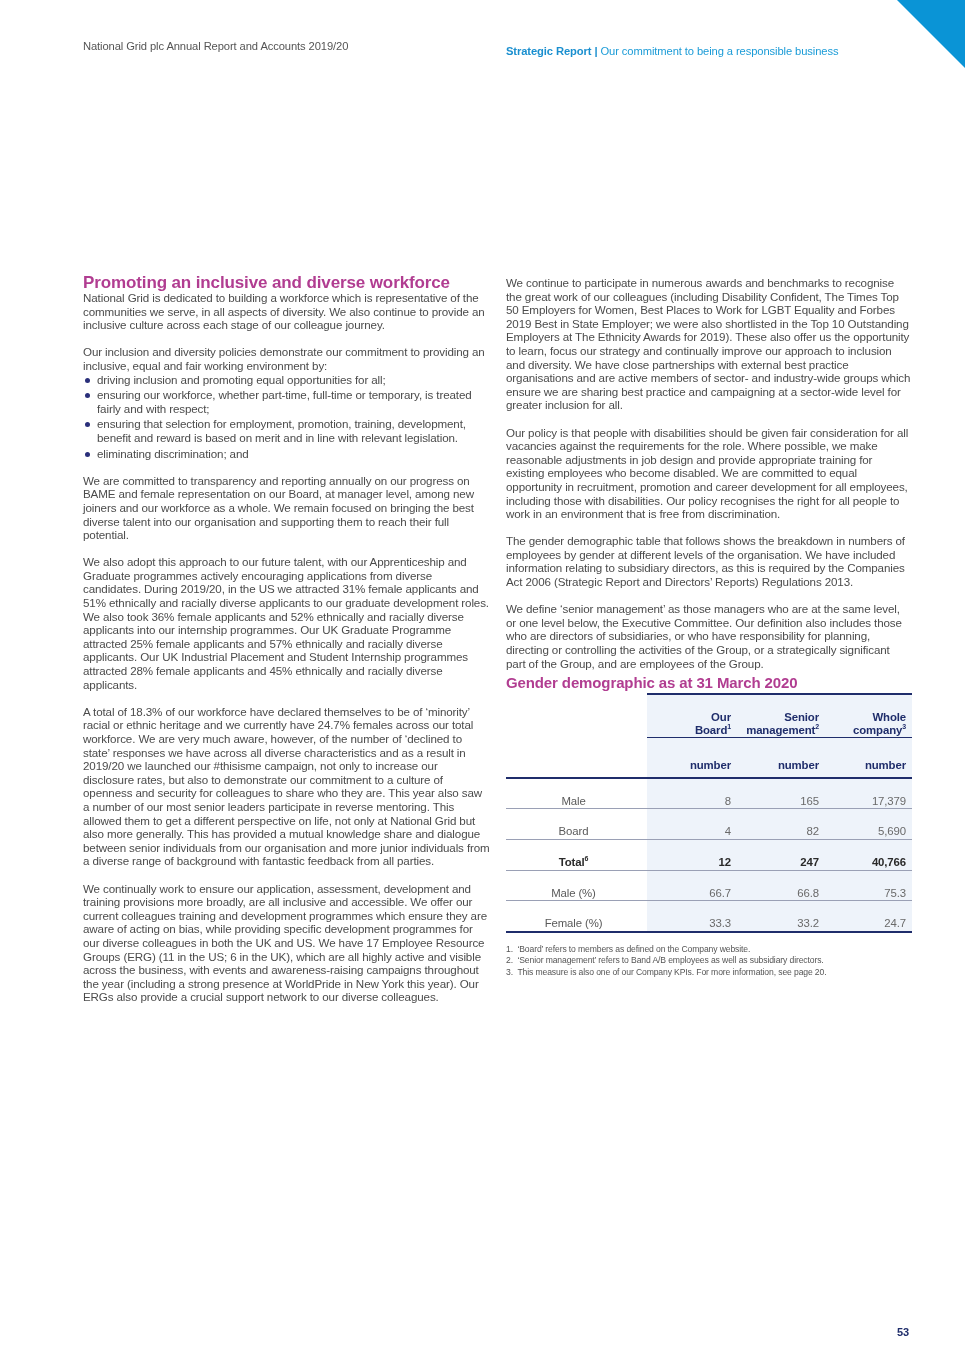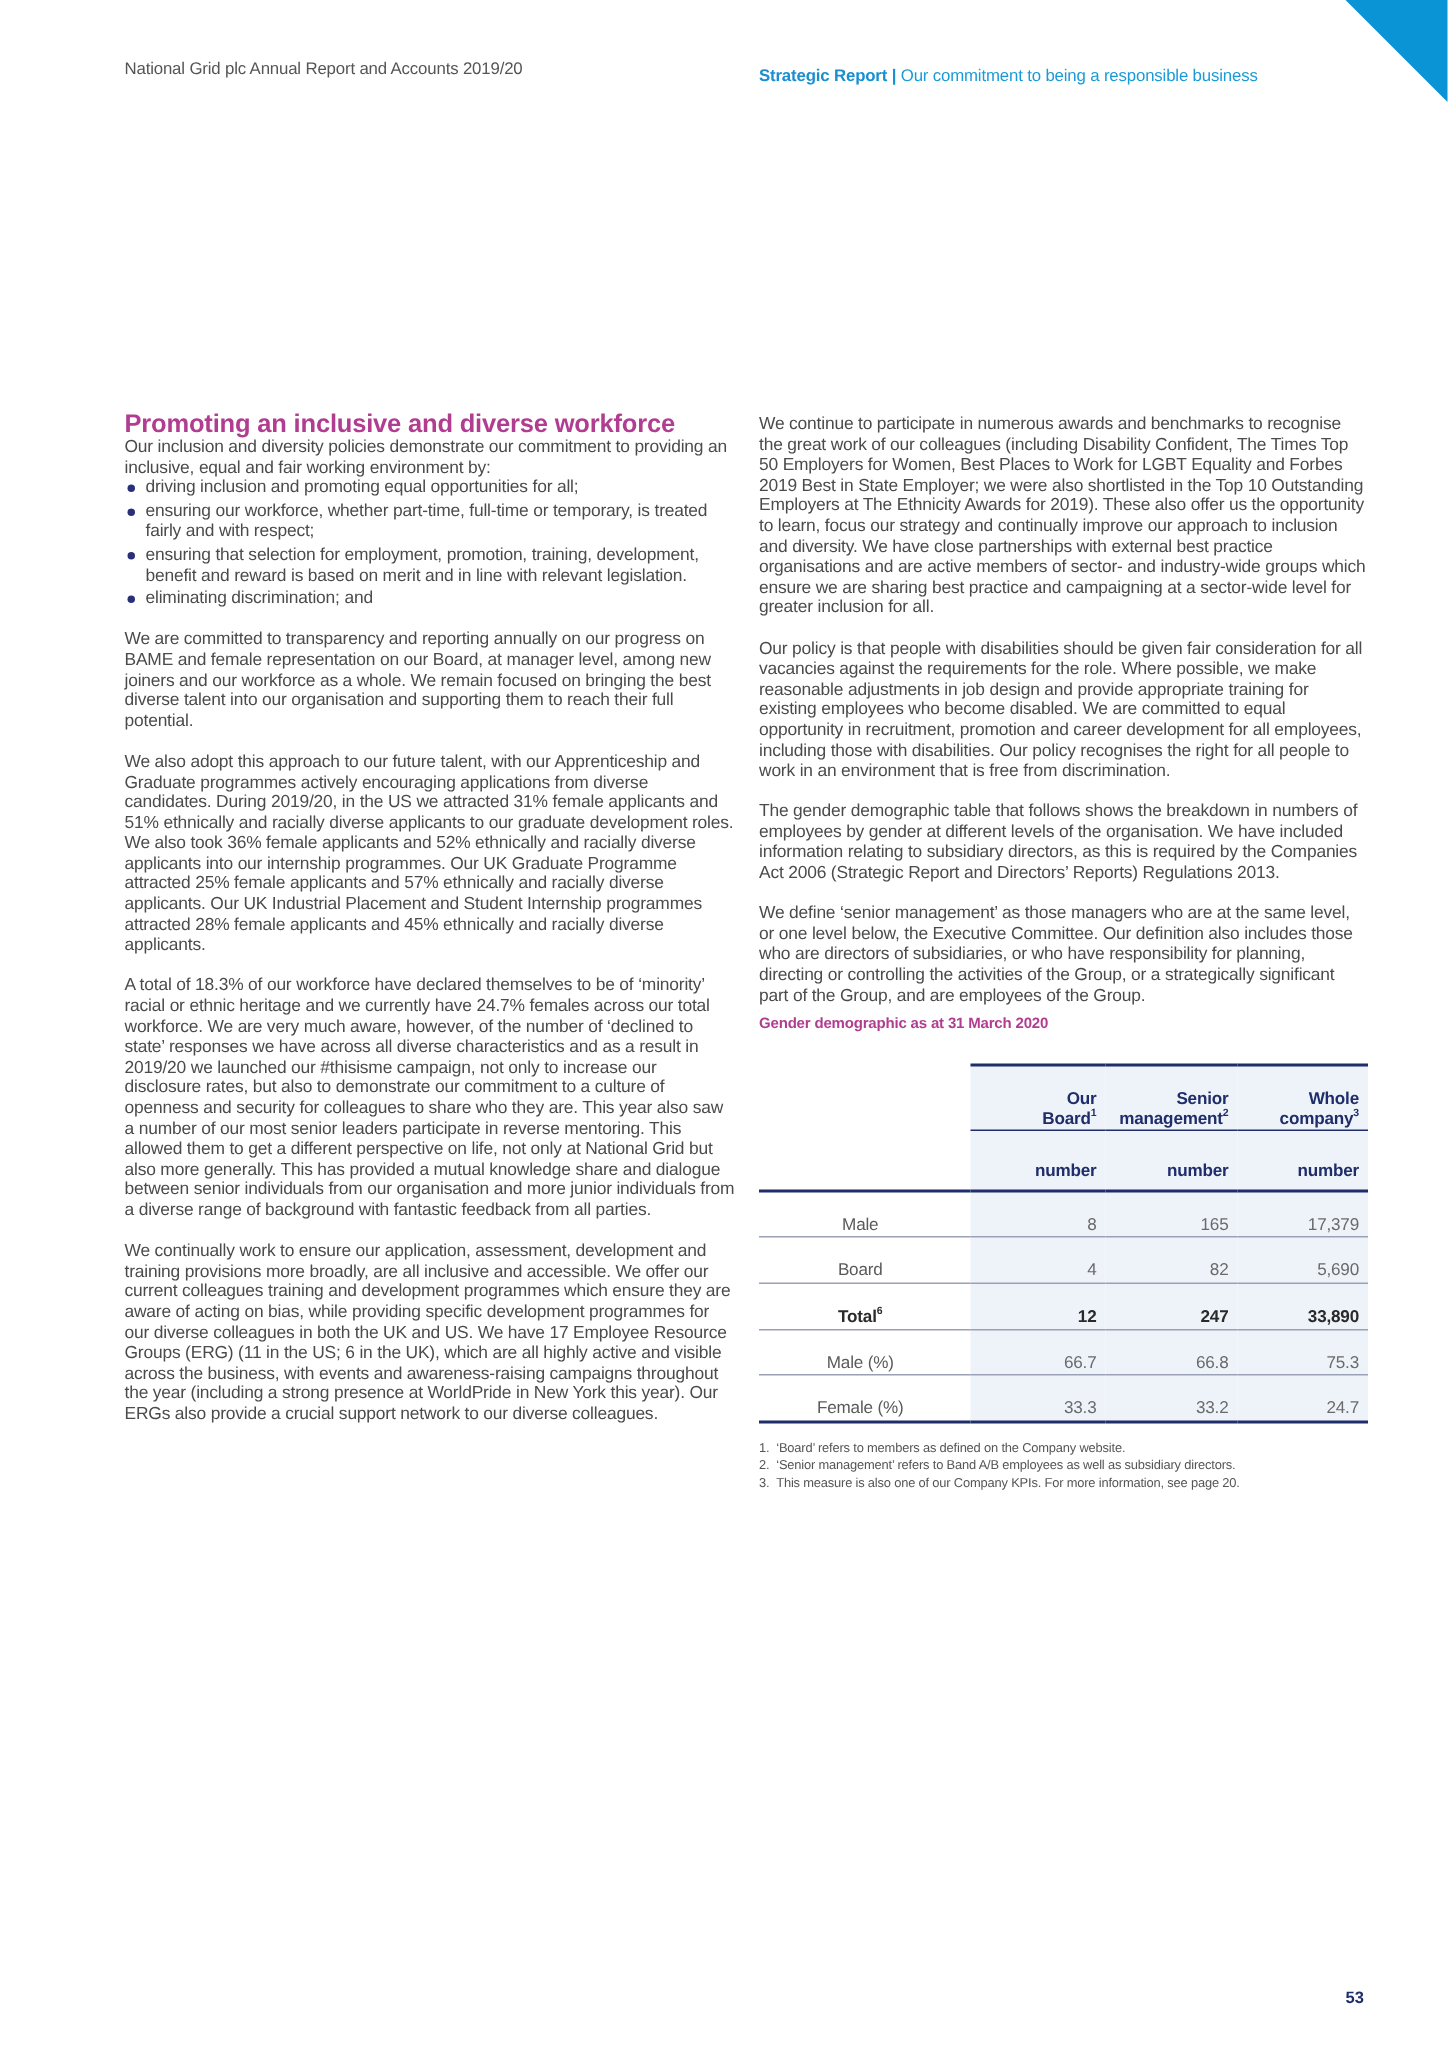--- a/index.html
+++ b/index.html
@@ -17,21 +17,21 @@
   .col { position: absolute; top: 276px; font-size: 11.6px; line-height: 13.6px; color: #4b4b4b; letter-spacing: -0.12px; }
   .col-left { left: 83px; width: 408px; }
   .col-right { left: 506px; width: 406px; }
 
   .section-heading { color: #b13d91; font-weight: bold; font-size: 17px; line-height: 14px; margin-bottom: 1px; }
   p.para { margin-bottom: 13.6px; }
   ul.bullets { list-style: none; margin-bottom: 13.6px; }
   ul.bullets li { position: relative; padding-left: 14px; margin-bottom: 2px; }
   ul.bullets li::before { content: ""; position: absolute; left: 2px; top: 5px; width: 5px; height: 5px; border-radius: 50%; background: #2a2f7a; }
 
-  .table-title { color: #b13d91; font-weight: bold; font-size: 10px; line-height: 14px; margin-top: 6px; margin-bottom: 19px; }
+  .table-title { color: #b13d91; font-weight: bold; font-size: 15px; line-height: 14px; margin-top: 6px; margin-bottom: 3px; }
 
   table.demo { width: 406px; border-collapse: collapse; font-size: 11.4px; }
   table.demo td, table.demo th { padding: 16px 6px 0 0; }
   table.demo .shade { background: #eef3fa; }
   table.demo thead tr.hdr1 th { height: 42px; vertical-align: middle; text-align: right; color: #1f2d6b; font-weight: bold; font-size: 11.4px; line-height: 13px; border-top: 2px solid #1f2d6b; }
   table.demo thead tr.hdr1 th.blank { border-top: none; background: #fff; }
   table.demo thead tr.hdr2 th { height: 40px; text-align: right; color: #1f2d6b; font-weight: bold; border-top: 1px solid #1f2d6b; border-bottom: 2px solid #1f2d6b; }
   table.demo thead tr.hdr2 th.blank { border-top: none; background: #fff; }
   table.demo tbody td { height: 22px; border-bottom: 1px solid #9aa0b5; text-align: right; color: #6a6a6a; }
   table.demo tbody td.label { text-align: center; color: #5a5a5a; background: #fff; }
@@ -51,20 +51,21 @@
 
 <div class="header-left">National Grid plc Annual Report and Accounts 2019/20</div>
 <div class="header-right">
   <span class="bold">Strategic Report</span>
   <span class="sep">|</span>
   <span>Our commitment to being a responsible business</span>
 </div>
 
 <div class="col col-left">
   <div class="section-heading">Promoting an inclusive and diverse workforce</div>
+  <p class="para">National Grid is dedicated to building a workforce which is representative of the communities we serve, in all aspects of diversity. We also continue to provide an inclusive culture across each stage of our colleague journey.</p>
   <p>Our inclusion and diversity policies demonstrate our commitment to providing an inclusive, equal and fair working environment by:</p>
   <ul class="bullets">
     <li>driving inclusion and promoting equal opportunities for all;</li>
     <li>ensuring our workforce, whether part-time, full-time or temporary, is treated fairly and with respect;</li>
     <li>ensuring that selection for employment, promotion, training, development, benefit and reward is based on merit and in line with relevant legislation.</li>
     <li>eliminating discrimination; and</li>
   </ul>
   <p class="para">We are committed to transparency and reporting annually on our progress on BAME and female representation on our Board, at manager level, among new joiners and our workforce as a whole. We remain focused on bringing the best diverse talent into our organisation and supporting them to reach their full potential.</p>
   <p class="para">We also adopt this approach to our future talent, with our Apprenticeship and Graduate programmes actively encouraging applications from diverse candidates. During 2019/20, in the US we attracted 31% female applicants and 51% ethnically and racially diverse applicants to our graduate development roles. We also took 36% female applicants and 52% ethnically and racially diverse applicants into our internship programmes. Our UK Graduate Programme attracted 25% female applicants and 57% ethnically and racially diverse applicants. Our UK Industrial Placement and Student Internship programmes attracted 28% female applicants and 45% ethnically and racially diverse applicants.</p>
   <p class="para">A total of 18.3% of our workforce have declared themselves to be of ‘minority’ racial or ethnic heritage and we currently have 24.7% females across our total workforce. We are very much aware, however, of the number of ‘declined to state’ responses we have across all diverse characteristics and as a result in 2019/20 we launched our #thisisme campaign, not only to increase our disclosure rates, but also to demonstrate our commitment to a culture of openness and security for colleagues to share who they are. This year also saw a number of our most senior leaders participate in reverse mentoring. This allowed them to get a different perspective on life, not only at National Grid but also more generally. This has provided a mutual knowledge share and dialogue between senior individuals from our organisation and more junior individuals from a diverse range of background with fantastic feedback from all parties.</p>
@@ -119,21 +120,21 @@
       <tr>
         <td class="label">Board</td>
         <td class="shade">4</td>
         <td class="shade">82</td>
         <td class="shade">5,690</td>
       </tr>
       <tr class="total">
         <td class="label"><span>Total</span><sup>6</sup></td>
         <td class="shade">12</td>
         <td class="shade">247</td>
-        <td class="shade">33,890</td>
+        <td class="shade">40,766</td>
       </tr>
       <tr>
         <td class="label">Male (%)</td>
         <td class="shade">66.7</td>
         <td class="shade">66.8</td>
         <td class="shade">75.3</td>
       </tr>
       <tr class="last">
         <td class="label">Female (%)</td>
         <td class="shade">33.3</td>

